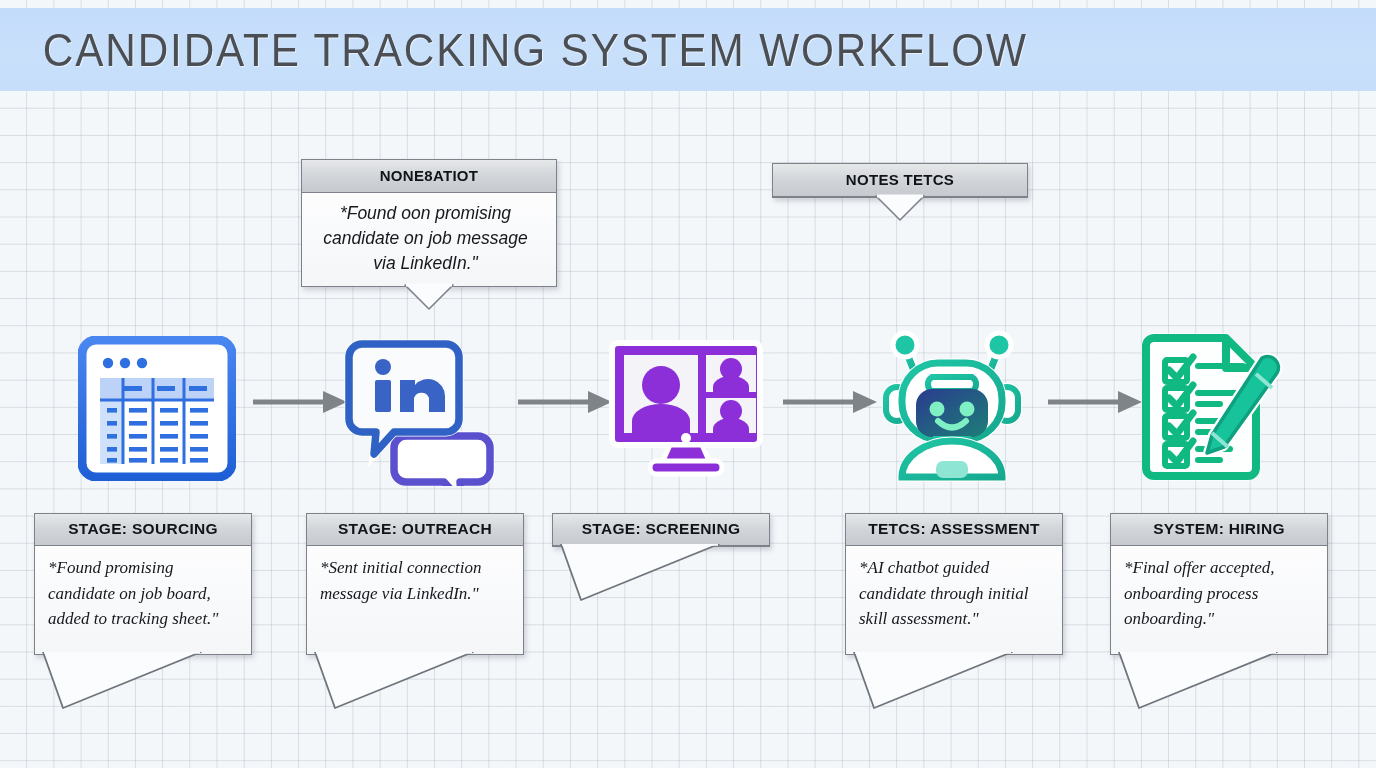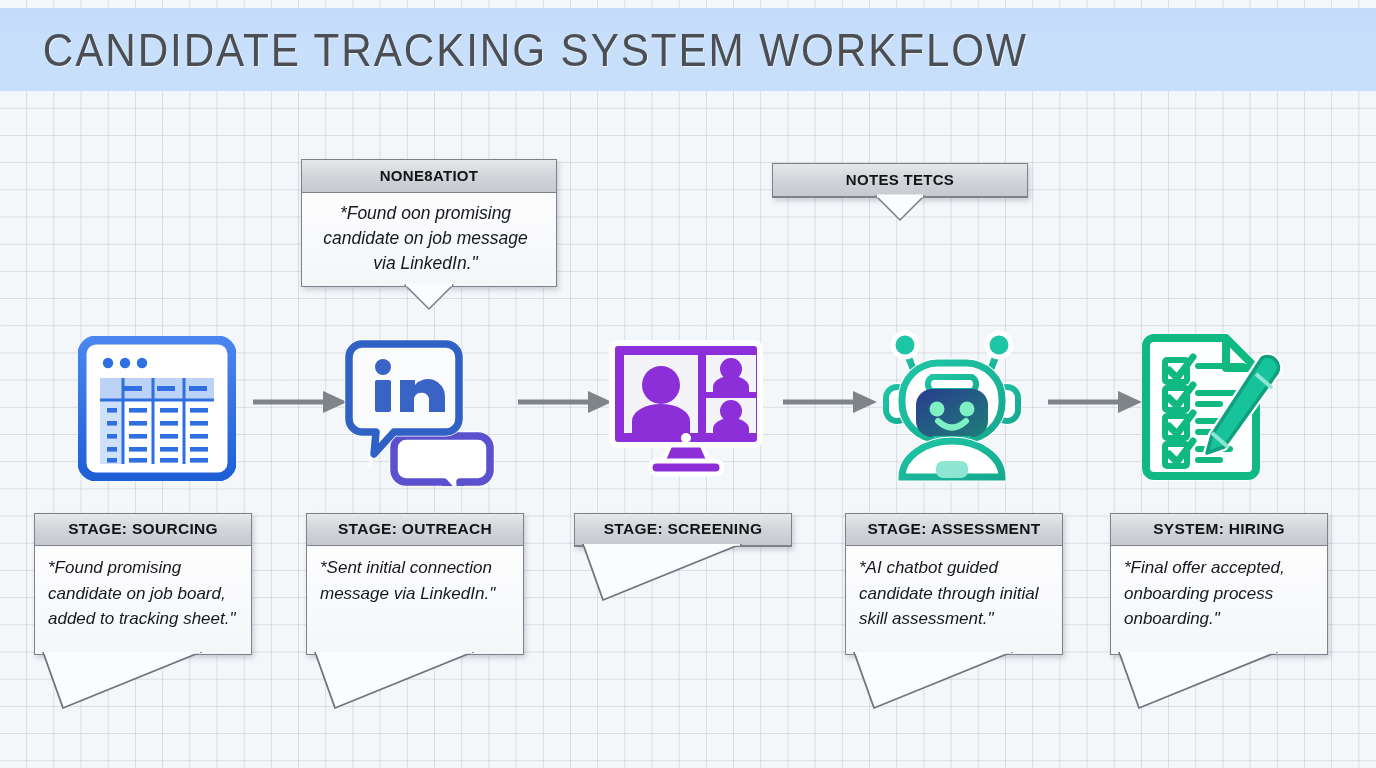--- a/index.html
+++ b/index.html
@@ -90,20 +90,21 @@
 
   
   .callout.bottom { width: 218px; }
   .callout.bottom .callout-head { font-size: 15.5px; line-height: 30px; height: 32px; }
   .callout.bottom .callout-body {
     font-size: 17px;
     line-height: 25.5px;
     padding: 9px 11px 11px 13px;
     text-align: left;
     min-height: 108px;
+    font-family: Liberation Serif, serif;
   }
   .tail-slant {
     position: absolute;
     left: 6px;
     bottom: -58px;
     width: 190px; height: 60px;
     z-index: 3;
   }
 
   
@@ -344,30 +345,30 @@
 
   <div class="callout bottom" style="left:306px; top:513px;">
     <div class="callout-head">STAGE: OUTREACH</div>
     <div class="callout-body">*Sent initial connection message via LinkedIn."</div>
     <svg class="tail-slant" viewBox="0 0 190 60">
       <polygon points="2,0 160,0 22,56" fill="#fbfcfd" stroke="#6f757d" stroke-width="1.8" stroke-linejoin="round"></polygon>
       <line x1="3" y1="0" x2="159" y2="0" stroke="#fbfcfd" stroke-width="3.5"></line>
     </svg>
   </div>
 
-  <div class="callout bottom" style="left:574px; top:513px;">
+  <div class="callout bottom" style="left:552px; top:513px;">
     <div class="callout-head">STAGE: SCREENING</div>
     <svg class="tail-slant" viewBox="0 0 190 60">
       <polygon points="2,0 160,0 22,56" fill="#fbfcfd" stroke="#6f757d" stroke-width="1.8" stroke-linejoin="round"></polygon>
       <line x1="3" y1="0" x2="159" y2="0" stroke="#fbfcfd" stroke-width="3.5"></line>
     </svg>
   </div>
 
   <div class="callout bottom" style="left:845px; top:513px;">
-    <div class="callout-head">STAGE: ASSESSMENT</div>
+    <div class="callout-head">TETCS: ASSESSMENT</div>
     <div class="callout-body">*AI chatbot guided candidate through initial skill assessment."</div>
     <svg class="tail-slant" viewBox="0 0 190 60">
       <polygon points="2,0 160,0 22,56" fill="#fbfcfd" stroke="#6f757d" stroke-width="1.8" stroke-linejoin="round"></polygon>
       <line x1="3" y1="0" x2="159" y2="0" stroke="#fbfcfd" stroke-width="3.5"></line>
     </svg>
   </div>
 
   <div class="callout bottom" style="left:1110px; top:513px;">
     <div class="callout-head">SYSTEM: HIRING</div>
     <div class="callout-body">*Final offer accepted, onboarding process onboarding."</div>

